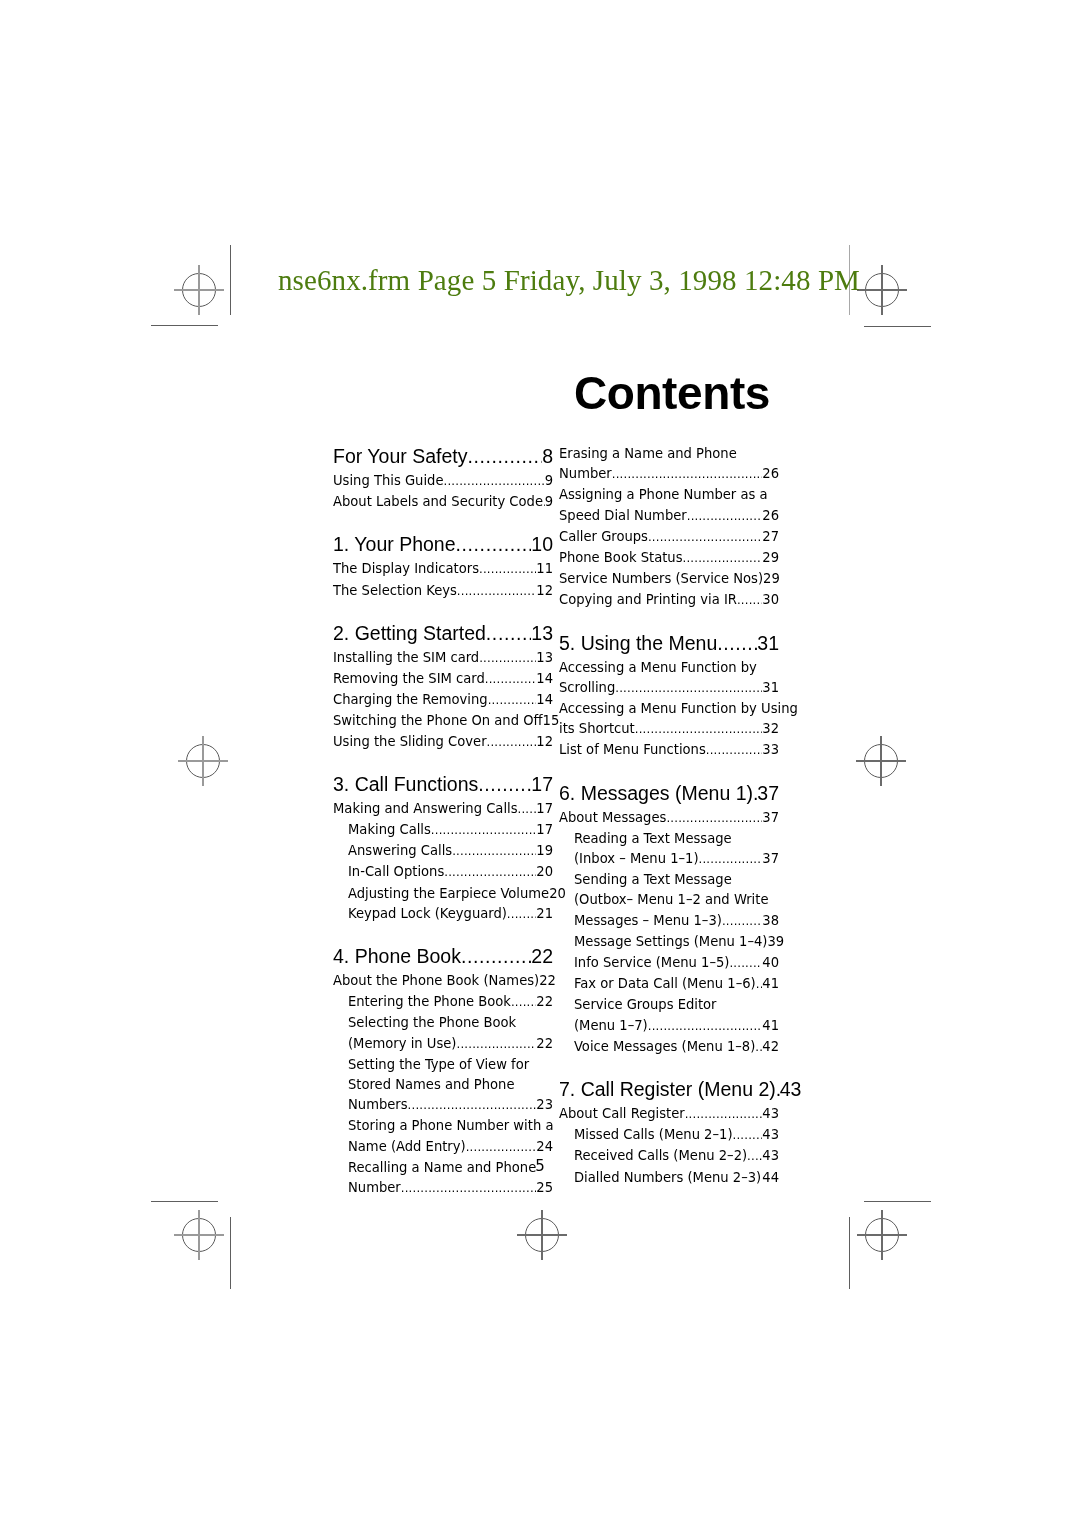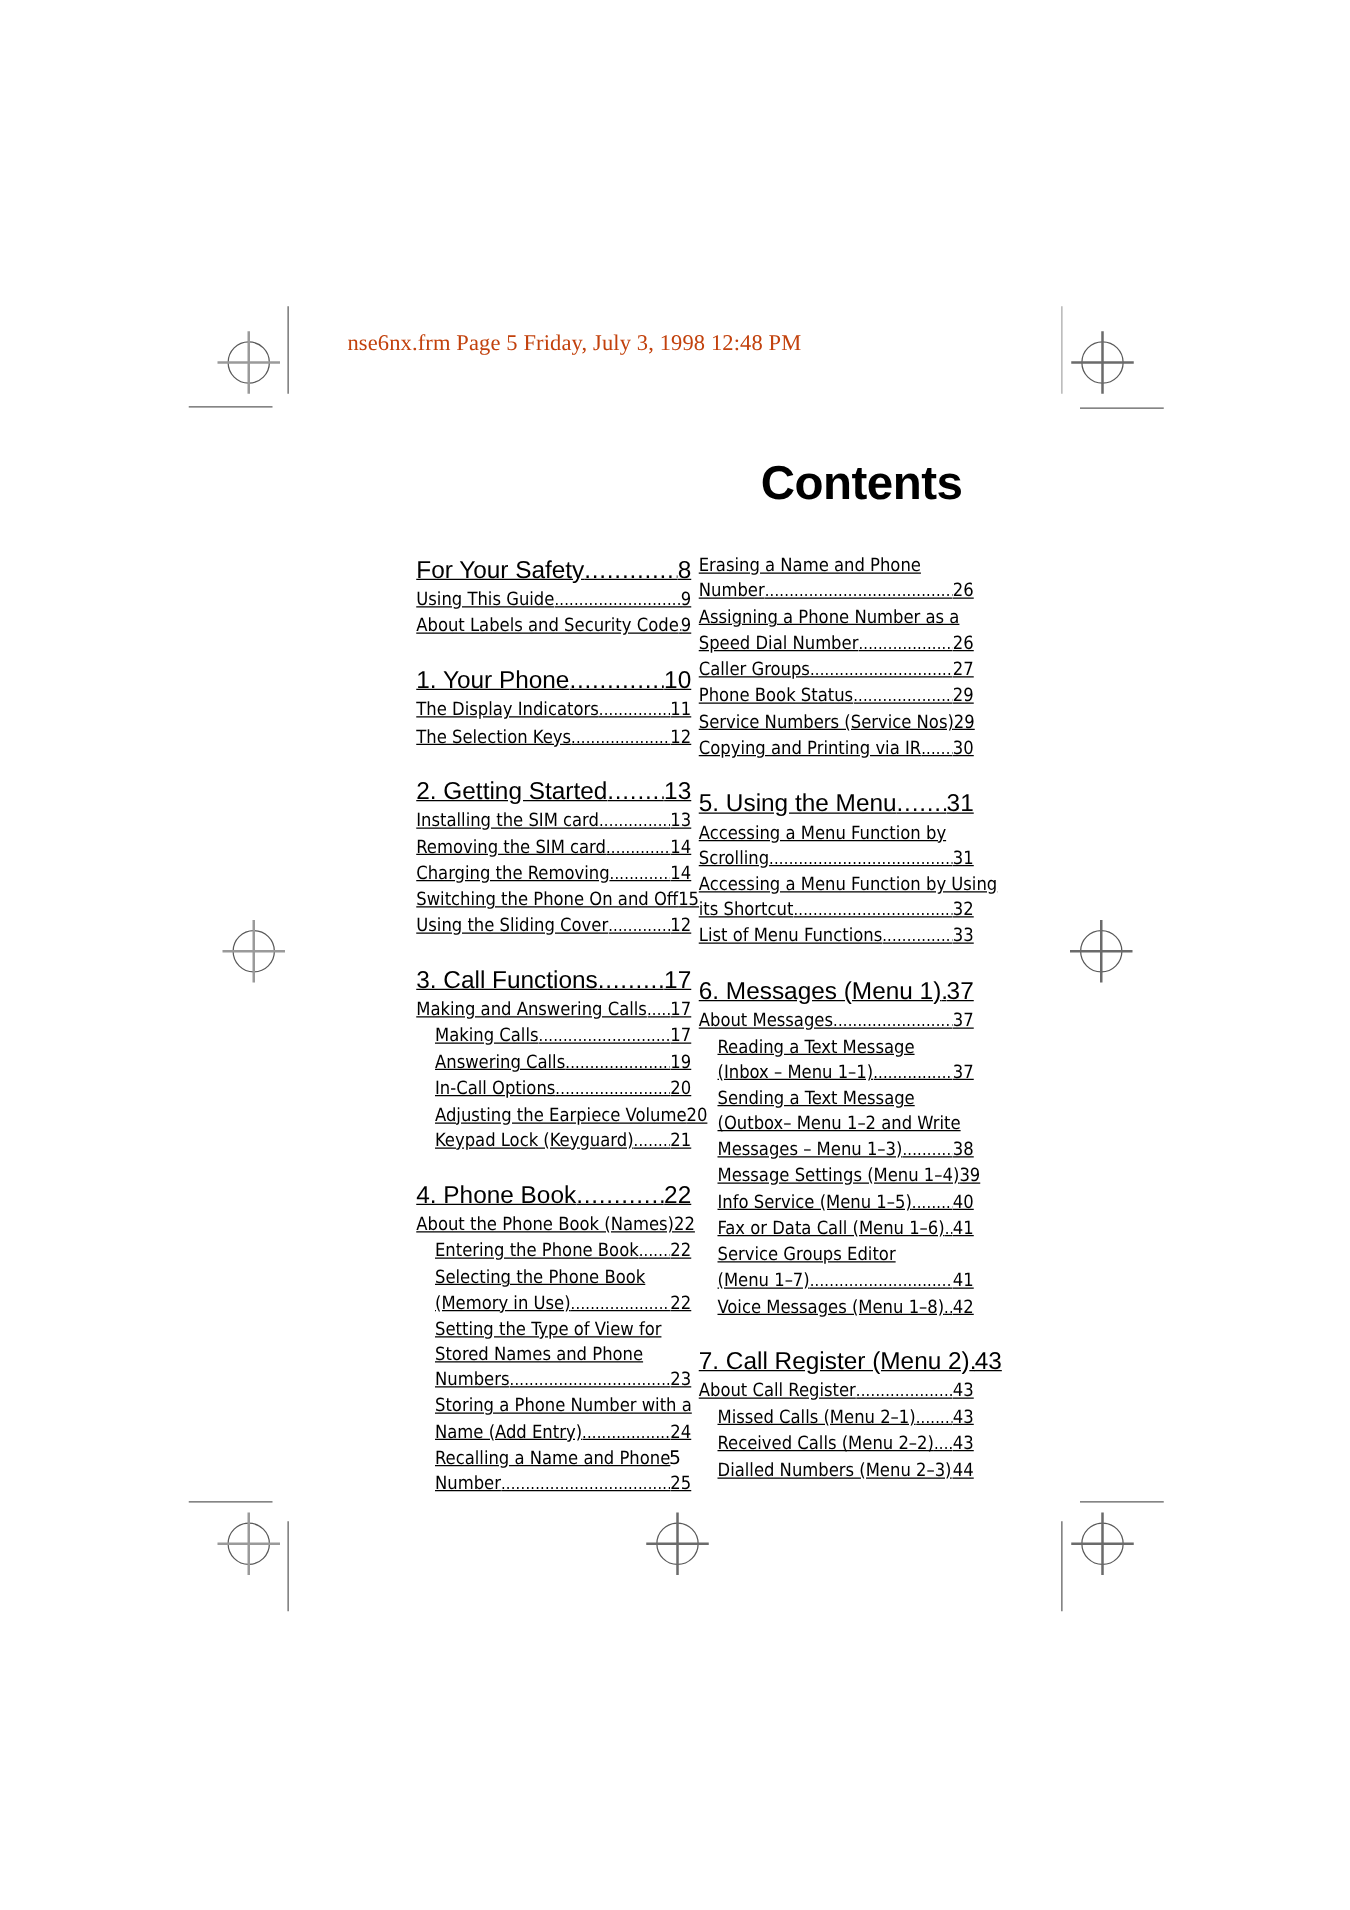--- a/index.html
+++ b/index.html
@@ -55,51 +55,50 @@
   .crop-line.h { height: 1.3px; }
   .crop-line.v { width: 1.3px; }
   .crop-line.pale { background: #a8a8a8; }
 
   
   .file-header {
     position: absolute;
     left: 278px;
     top: 264px;
     font-family: "Liberation Serif", serif;
-    font-size: 18px;
+    font-size: 29px;
     letter-spacing: 0.1px;
     white-space: nowrap;
-    color: #c2410c;
+    color: #4d7c0f;
   }
 
   
   .page-title {
     position: absolute;
     right: 310px;
     top: 366px;
     font-family: "Liberation Sans", sans-serif;
-    font-size: 38px;
+    font-size: 46px;
     font-weight: bold;
     letter-spacing: -0.4px;
     color: #000;
   }
 
   
   .toc {
     position: absolute;
     left: 333px;
     top: 443px;
     width: 458px;
     height: 700px;
   }
   .col {
     position: absolute;
     top: 0;
     width: 220px;
-    text-decoration: underline;
   }
   .col-left  { left: 0px; }
   .col-right { left: 226px; }
 
   
   .chap {
     display: flex;
     align-items: baseline;
     font-size: 19.5px;
     font-weight: normal;

